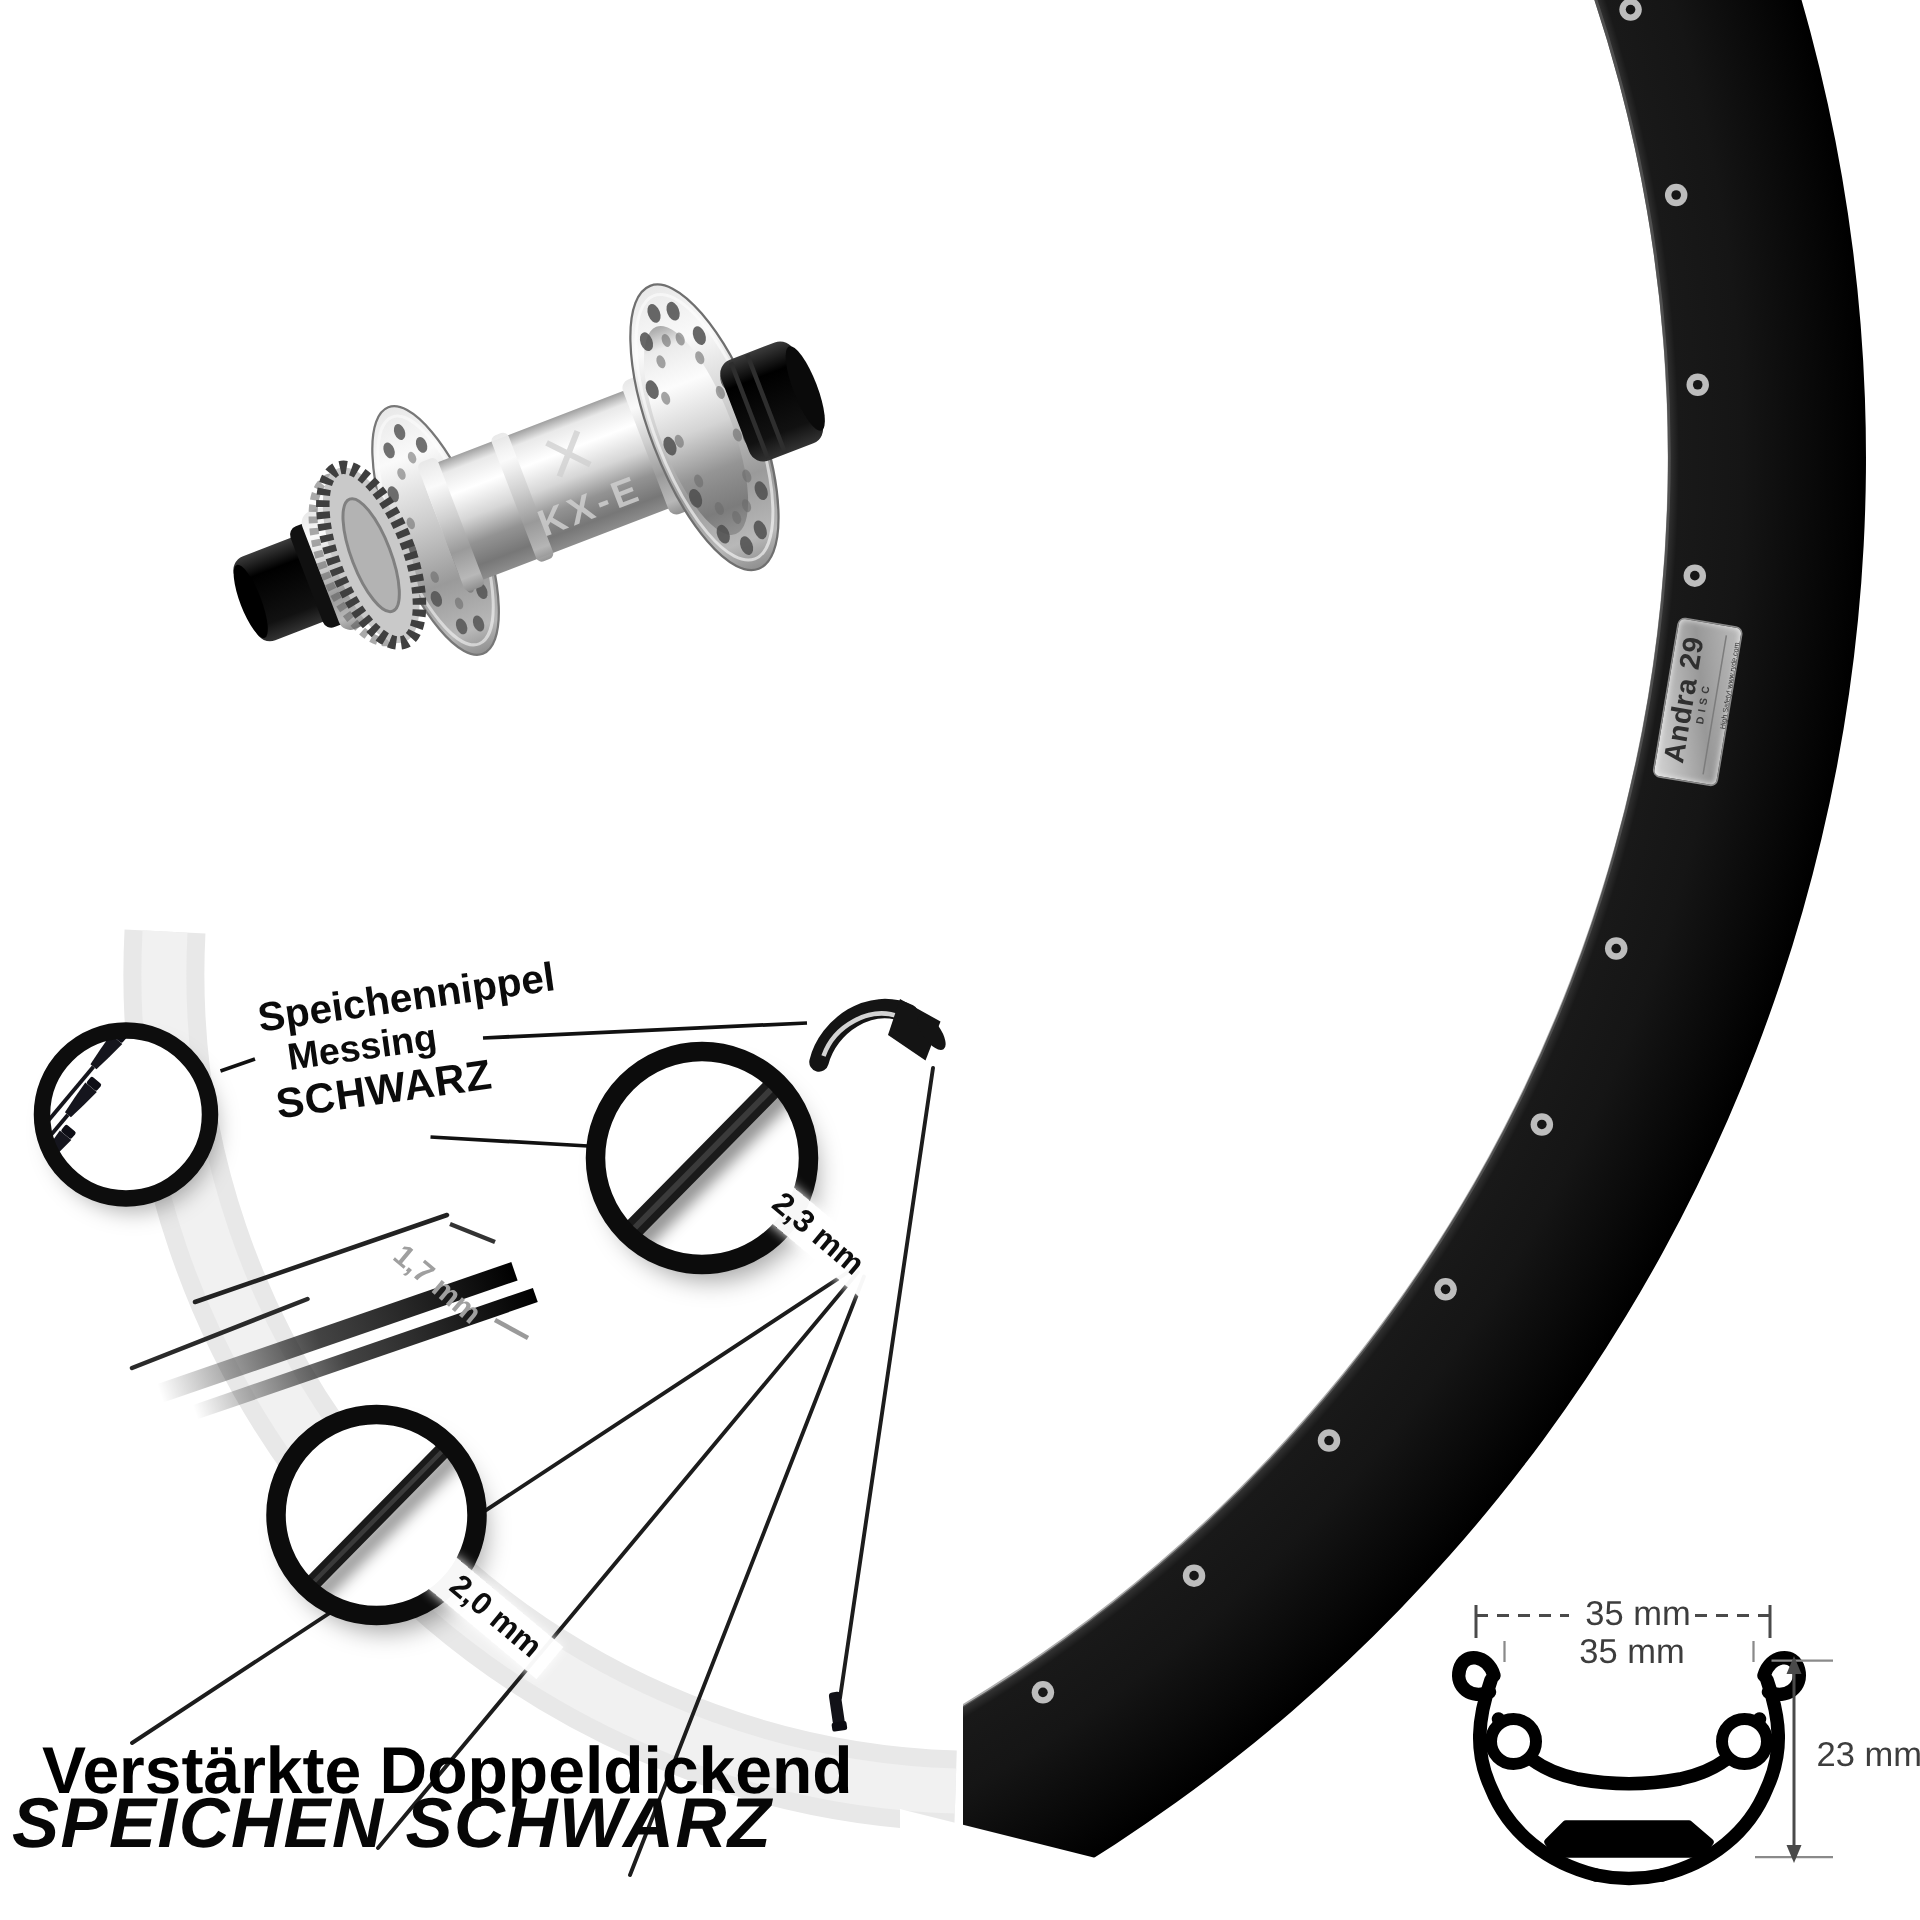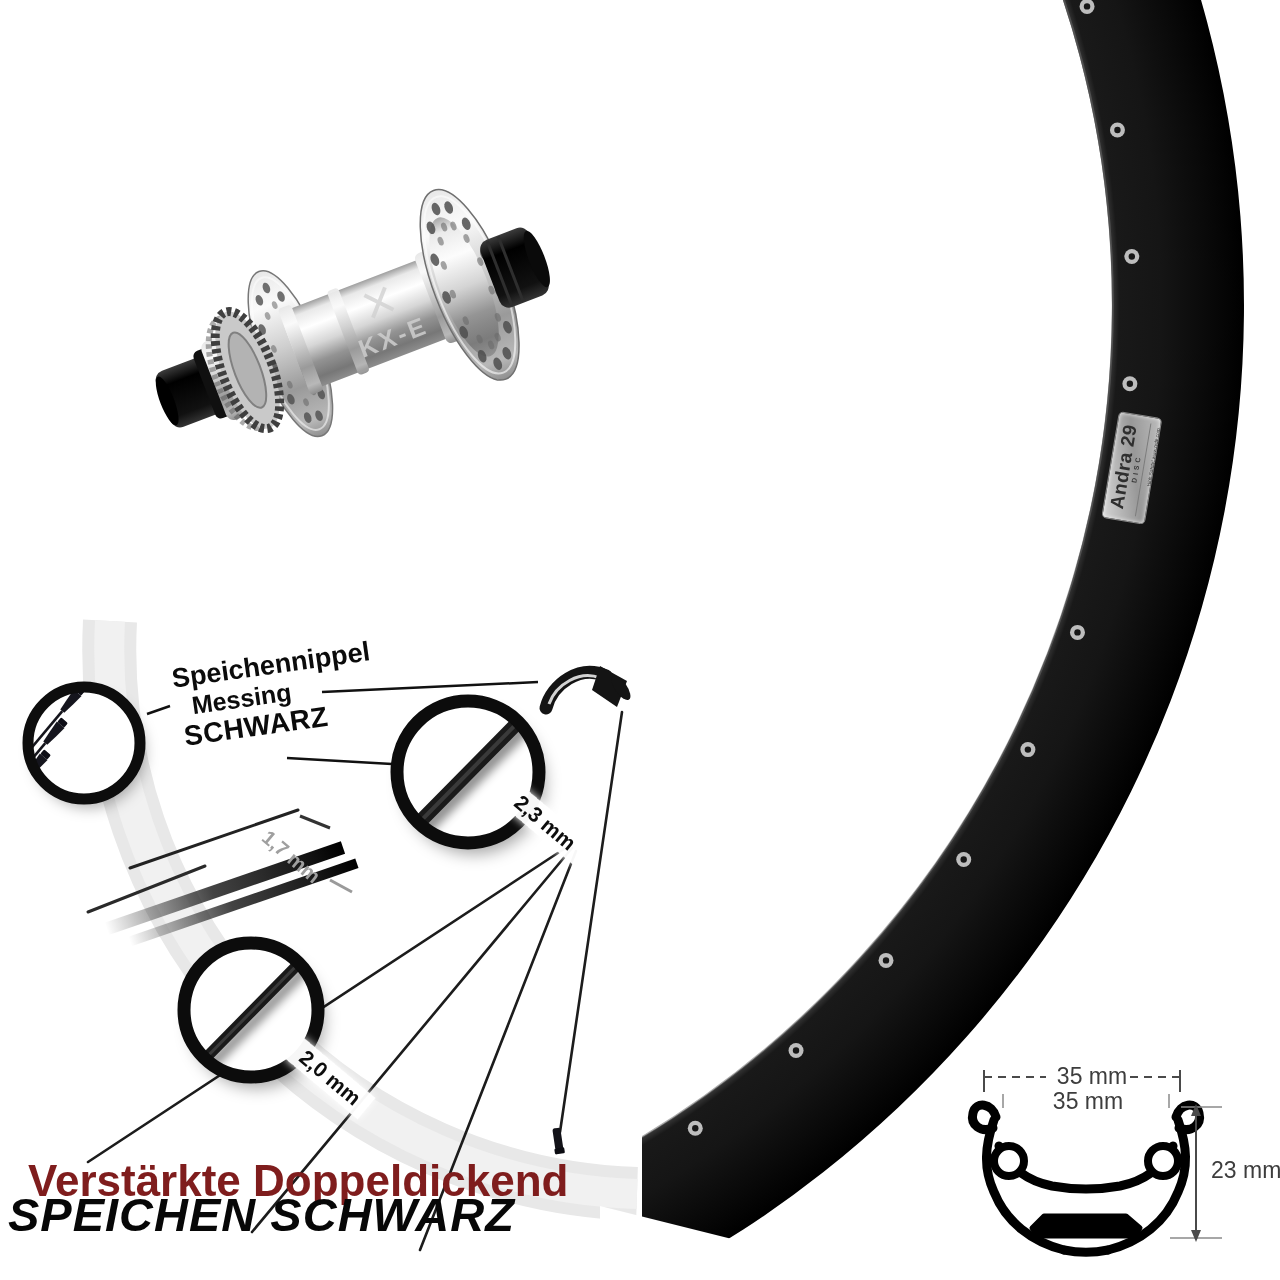--- a/index.html
+++ b/index.html
@@ -7,21 +7,21 @@
        font-family:"Liberation Sans",sans-serif;}
   svg#scene{position:absolute;left:0;top:0;z-index:1}
   .ov{position:absolute;white-space:nowrap;z-index:3}
   .nipple-note{transform:rotate(-8deg);transform-origin:left top;font-weight:bold;color:#0b0b0b;line-height:1.12}
   .nn1{font-size:27px}
   .nn2{font-size:25px;padding-left:16px}
   .nn3{font-size:28px;letter-spacing:.5px;padding-left:4px}
   .mm-band{background:rgba(255,255,255,.97);padding:2px 12px;font-weight:bold;font-size:21px;color:#0d0d0d;
            transform:translate(-50%,-50%) rotate(40deg);box-shadow:0 0 8px rgba(255,255,255,.95)}
   .mm-gray{color:#9f9f9f;font-weight:bold;font-size:20px;transform:translate(-50%,-50%) rotate(40deg)}
-  .cap1{font-size:44px;font-weight:bold;color:#7f1d1d;letter-spacing:0px}
+  .cap1{font-size:44px;font-weight:bold;color:#000000;letter-spacing:0px}
   .cap2{font-size:47px;font-weight:bold;font-style:italic;color:#070707;letter-spacing:1px}
   .dim{font-size:23px;color:#3d3d3d;transform:translate(-50%,-50%);background:#fff;padding:0 3px}
   .dim-left{transform:translate(0,-50%)}
   .rim-label{width:106px;transform:translate(-50%,-50%) rotate(-80.5deg);
              background:linear-gradient(165deg,#d6d6d6,#989898 55%,#bdbdbd);
              border-radius:5px;text-align:center;padding:3px 0 2px;border:1px solid #8a8a8a;
              box-shadow:inset 0 0 4px rgba(255,255,255,.8)}
   .rl-title{font-size:19px;font-weight:bold;color:#2f2f2f;letter-spacing:.5px;line-height:1}
   .rl-sub{font-size:7px;letter-spacing:3px;color:#3a3a3a;font-weight:bold;line-height:1.2}
   .rl-fine-wrap{height:7px;overflow:visible;border-top:1px solid #7c7c7c;margin:2px 6px 0}

